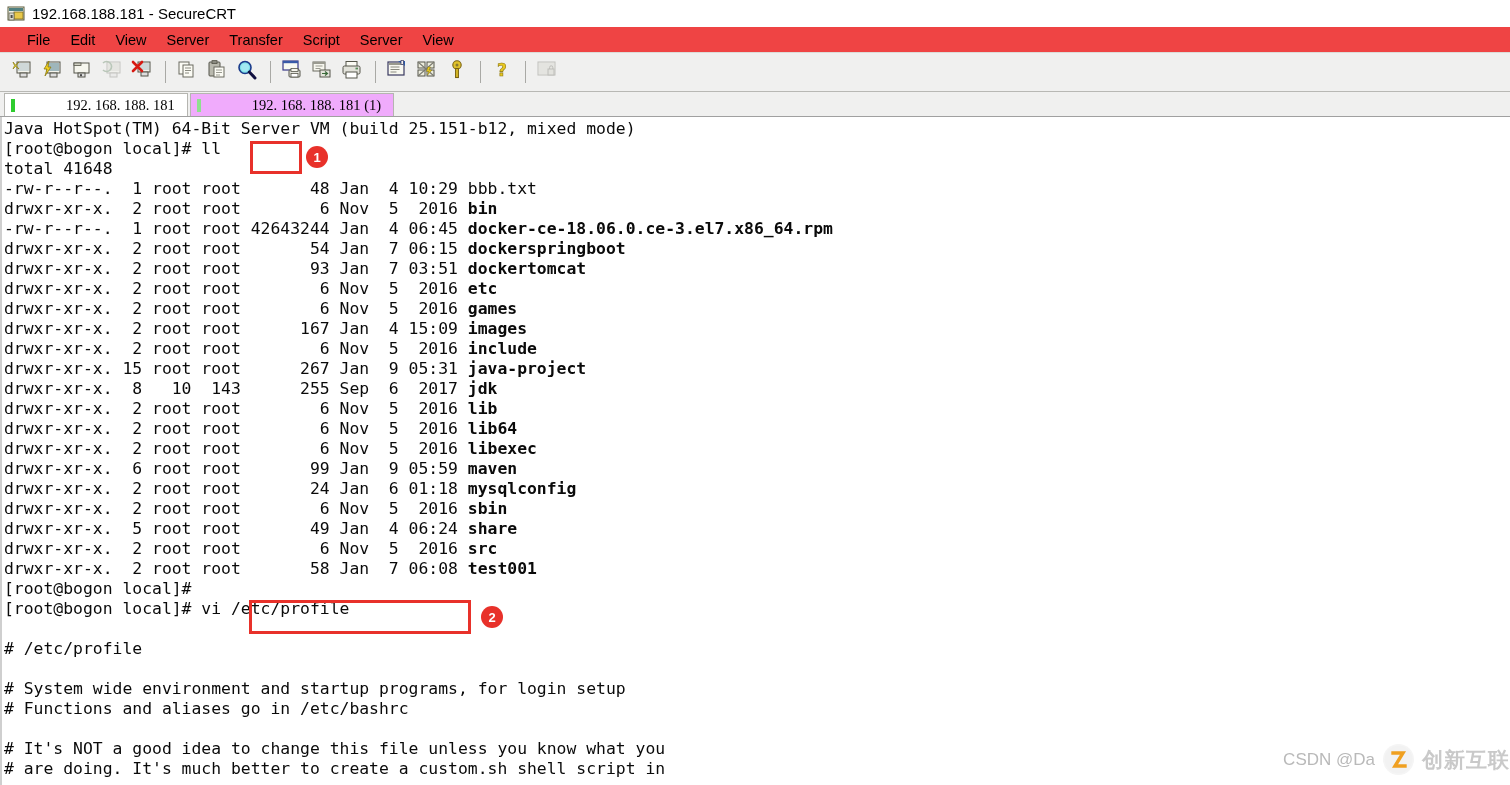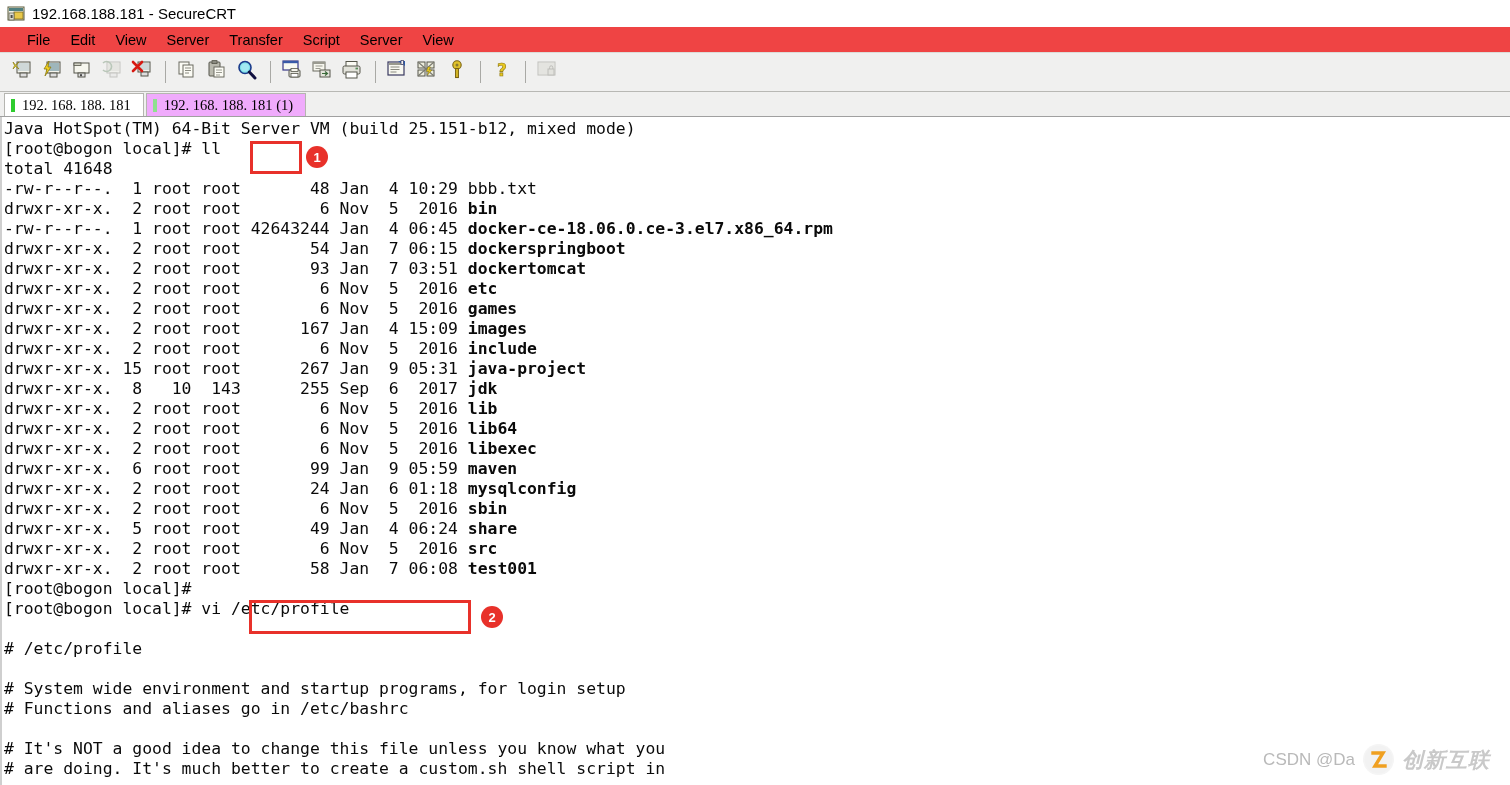--- a/index.html
+++ b/index.html
@@ -108,20 +108,21 @@
     align-items: center;
     padding: 0 12px 0 6px;
     background: #ffffff;
     border: 1px solid #b5b5b0;
     border-bottom: none;
     margin-right: 2px;
     font-family: "Liberation Serif", serif;
     font-size: 14.5px;
     color: #000000;
     white-space: nowrap;
+    gap: 44px;
   }
   .tab.inactive {
     background: #f0abfc;
   }
   .tab-led {
     width: 4px;
     height: 13px;
     background: #2ecc2e;
     margin-right: 7px;
     flex: none;
@@ -179,21 +180,21 @@
     font-weight: bold;
     display: flex;
     align-items: center;
     justify-content: center;
     line-height: 1;
   }
 
   
   .watermark {
     position: absolute;
-    right: 20px;
+    right: 0;
     bottom: 10px;
     display: flex;
     align-items: center;
     gap: 8px;
     margin-left: 32px;
   }
   .wm-text {
     font-family: "Liberation Sans", sans-serif;
     font-size: 17px;
     color: #b9b9b9;
@@ -207,21 +208,20 @@
     position: relative;
     flex: none;
   }
   .wm-brand {
     font-family: "DejaVu Sans", sans-serif;
     font-size: 21px;
     color: #c9c9c9;
     font-weight: bold;
     white-space: nowrap;
     letter-spacing: 1px;
-    font-style: italic;
   }
 </style>
 </head>
 <body>
 
 <div class="app-window">
 
   <div class="titlebar">
     <div class="titlebar-icon">
       <svg width="18" height="18" viewBox="0 0 18 18">

